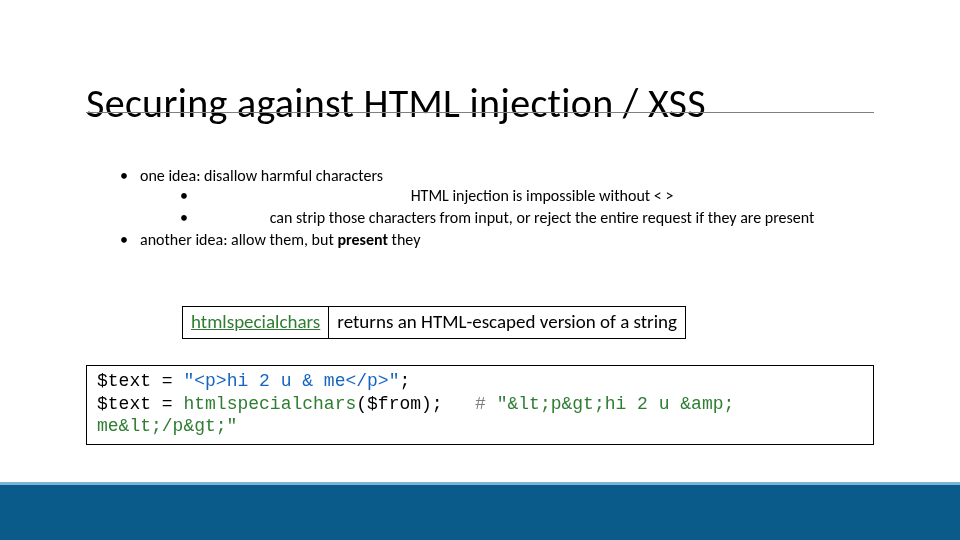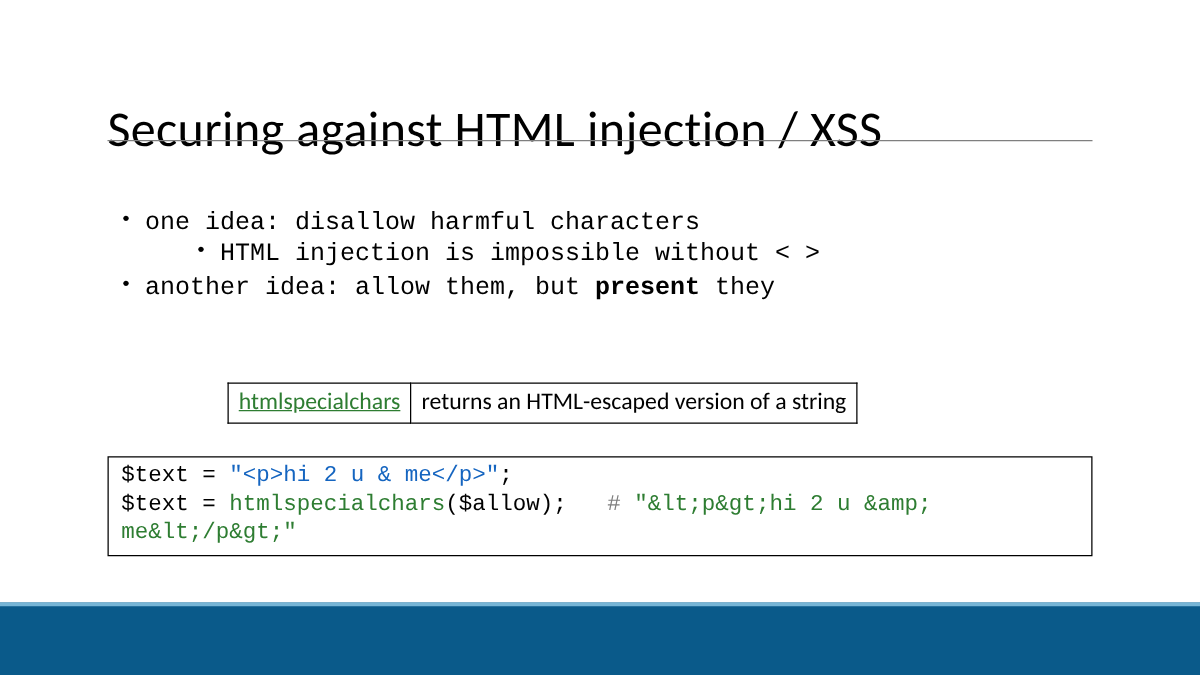--- a/index.html
+++ b/index.html
@@ -14,31 +14,30 @@
     margin-top: 24px;
   }
   .title-rule {
     position: absolute;
     left: 86px; top: 112px;
     width: 788px; height: 1px;
     background: #7f7f7f;
   }
   .bullets {
     position: absolute;
-    left: 96px; top: 166px;
+    left: 120px; top: 166px;
     width: 764px;
-    font-size: 20px;
+    font-size: 16px;
     line-height: 1.25;
-    font-family: Liberation Mono, monospace;
   }
   ul { list-style: none; }
   ul.lvl1 > li { position: relative; padding-left: 20px; margin-bottom: 2px; }
   ul.lvl1 > li::before { content: "•"; position: absolute; left: 0; top: 0; font-size: 16px; color: #000; }
   ul.lvl2 { margin-left: 40px; }
-  ul.lvl2 > li { position: relative; padding-left: 20px; margin-bottom: 2px; }
+  ul.lvl2 > li { position: relative; padding-left: 20px; margin-bottom: 2px; text-align: center; }
   ul.lvl2 > li::before { content: "•"; position: absolute; left: 0; top: 0; font-size: 16px; color: #000; }
   .bold { font-weight: 700; }
 
   .func-table {
     position: absolute;
     left: 182px; top: 306px;
     border-collapse: collapse;
   }
   .func-table td {
     border: 1px solid #000;
@@ -86,34 +85,35 @@
 
 <div class="slide">
   <div class="title">Securing against HTML injection / XSS</div>
   <div class="title-rule"></div>
 
   <div class="bullets">
     <ul class="lvl1">
       <li><span>one idea: disallow harmful characters</span>
         <ul class="lvl2">
           <li><span>HTML injection is impossible without &lt; &gt;</span></li>
+          <li><span>can strip those characters from input, or reject the entire request if they are present</span></li>
         </ul>
       </li>
       <li>
         <span>another idea: allow them, but </span><span class="bold">present</span><span> they</span>
       </li>
     </ul>
   </div>
 
   <table class="func-table">
     <tbody>
         <tr>
       <td class="func"><a href="#">htmlspecialchars</a></td>
       <td>returns an HTML-escaped version of a string</td>
     </tr>
   </tbody>
     </table>
 
   <div class="code-box"><span class="tok-plain">$text = </span><span class="tok-str">"&lt;p&gt;hi 2 u &amp; me&lt;/p&gt;"</span><span class="tok-plain">;</span>
-<span class="tok-plain">$text = </span><span class="tok-func">htmlspecialchars</span><span class="tok-plain">($allow);   </span><span class="tok-comm"># </span><span class="tok-var">"&amp;lt;p&amp;gt;hi 2 u &amp;amp; me&amp;lt;/p&amp;gt;"</span></div>
+<span class="tok-plain">$text = </span><span class="tok-func">htmlspecialchars</span><span class="tok-plain">($from);   </span><span class="tok-comm"># </span><span class="tok-var">"&amp;lt;p&amp;gt;hi 2 u &amp;amp; me&amp;lt;/p&amp;gt;"</span></div>
 
   <div class="footer-band"></div>
 </div>
 
 </body></html>

